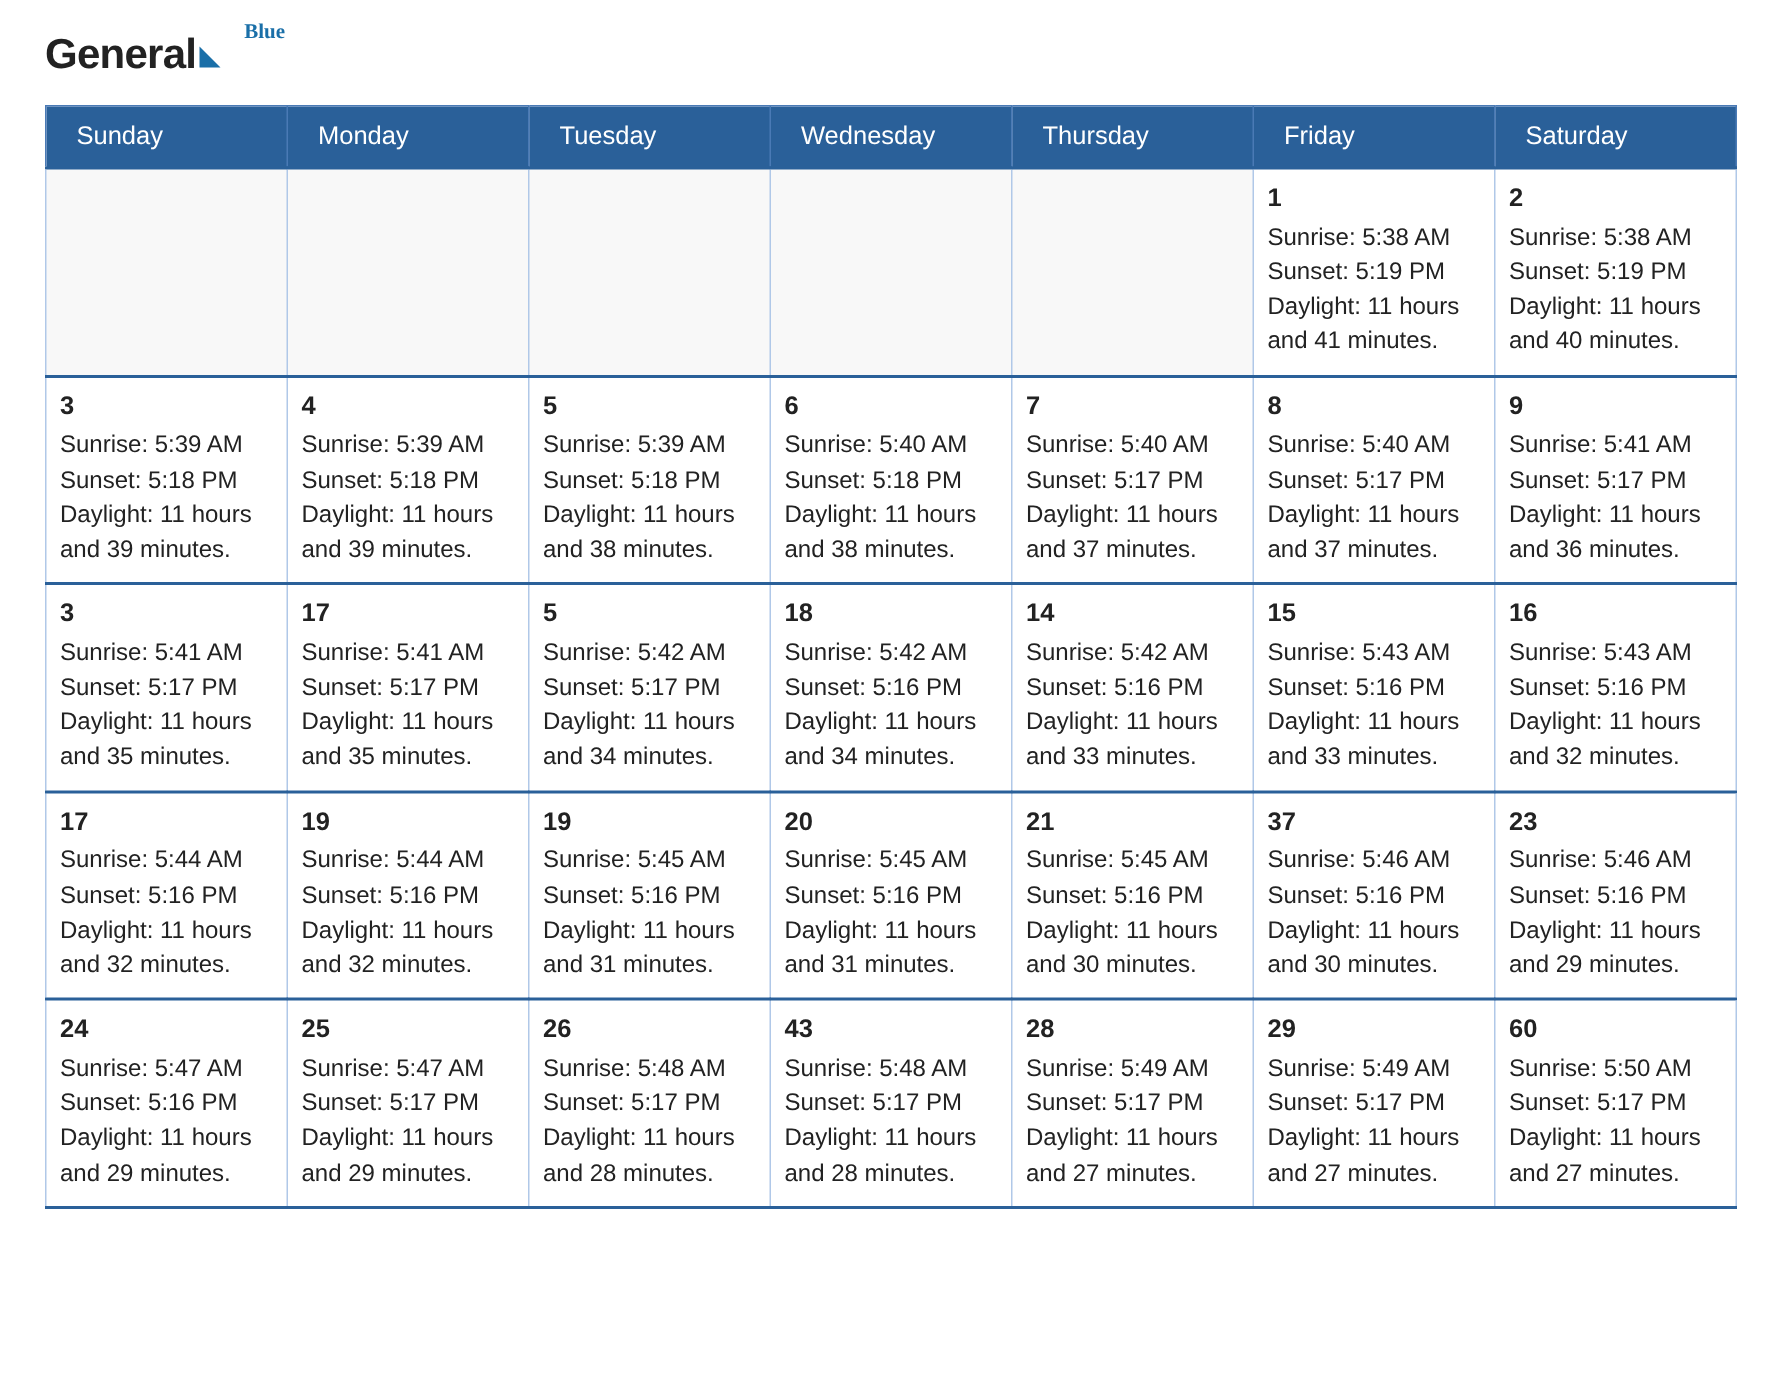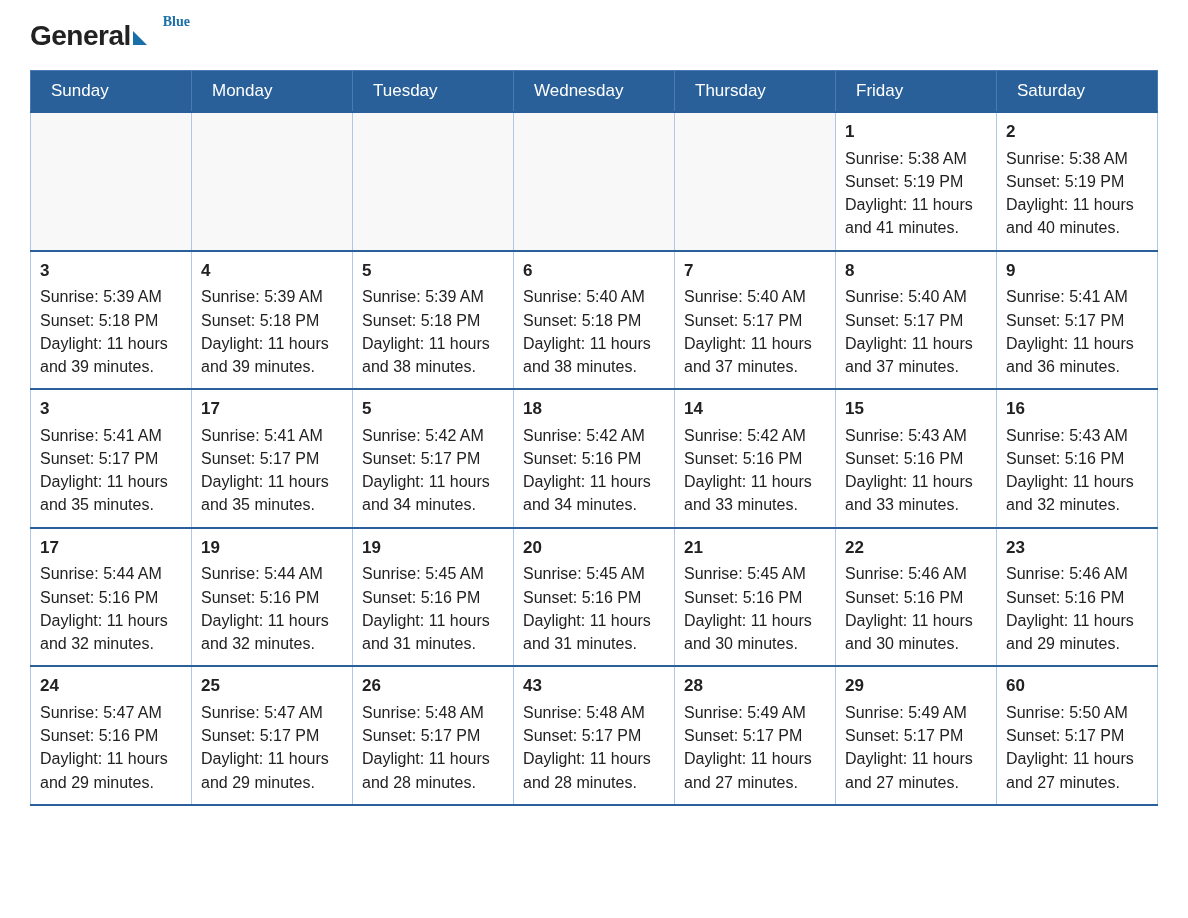--- a/index.html
+++ b/index.html
@@ -266,21 +266,21 @@
 Sunset: 5:16 PM
 Daylight: 11 hours and 31 minutes.</div>
         </td>
         <td>
           <span class="day-number">21</span>
           <div class="day-info" style="white-space: pre-line;">Sunrise: 5:45 AM
 Sunset: 5:16 PM
 Daylight: 11 hours and 30 minutes.</div>
         </td>
         <td>
-          <span class="day-number">22</span>
+          <span class="day-number">37</span>
           <div class="day-info" style="white-space: pre-line;">Sunrise: 5:46 AM
 Sunset: 5:16 PM
 Daylight: 11 hours and 30 minutes.</div>
         </td>
         <td>
           <span class="day-number">23</span>
           <div class="day-info" style="white-space: pre-line;">Sunrise: 5:46 AM
 Sunset: 5:16 PM
 Daylight: 11 hours and 29 minutes.</div>
         </td>

